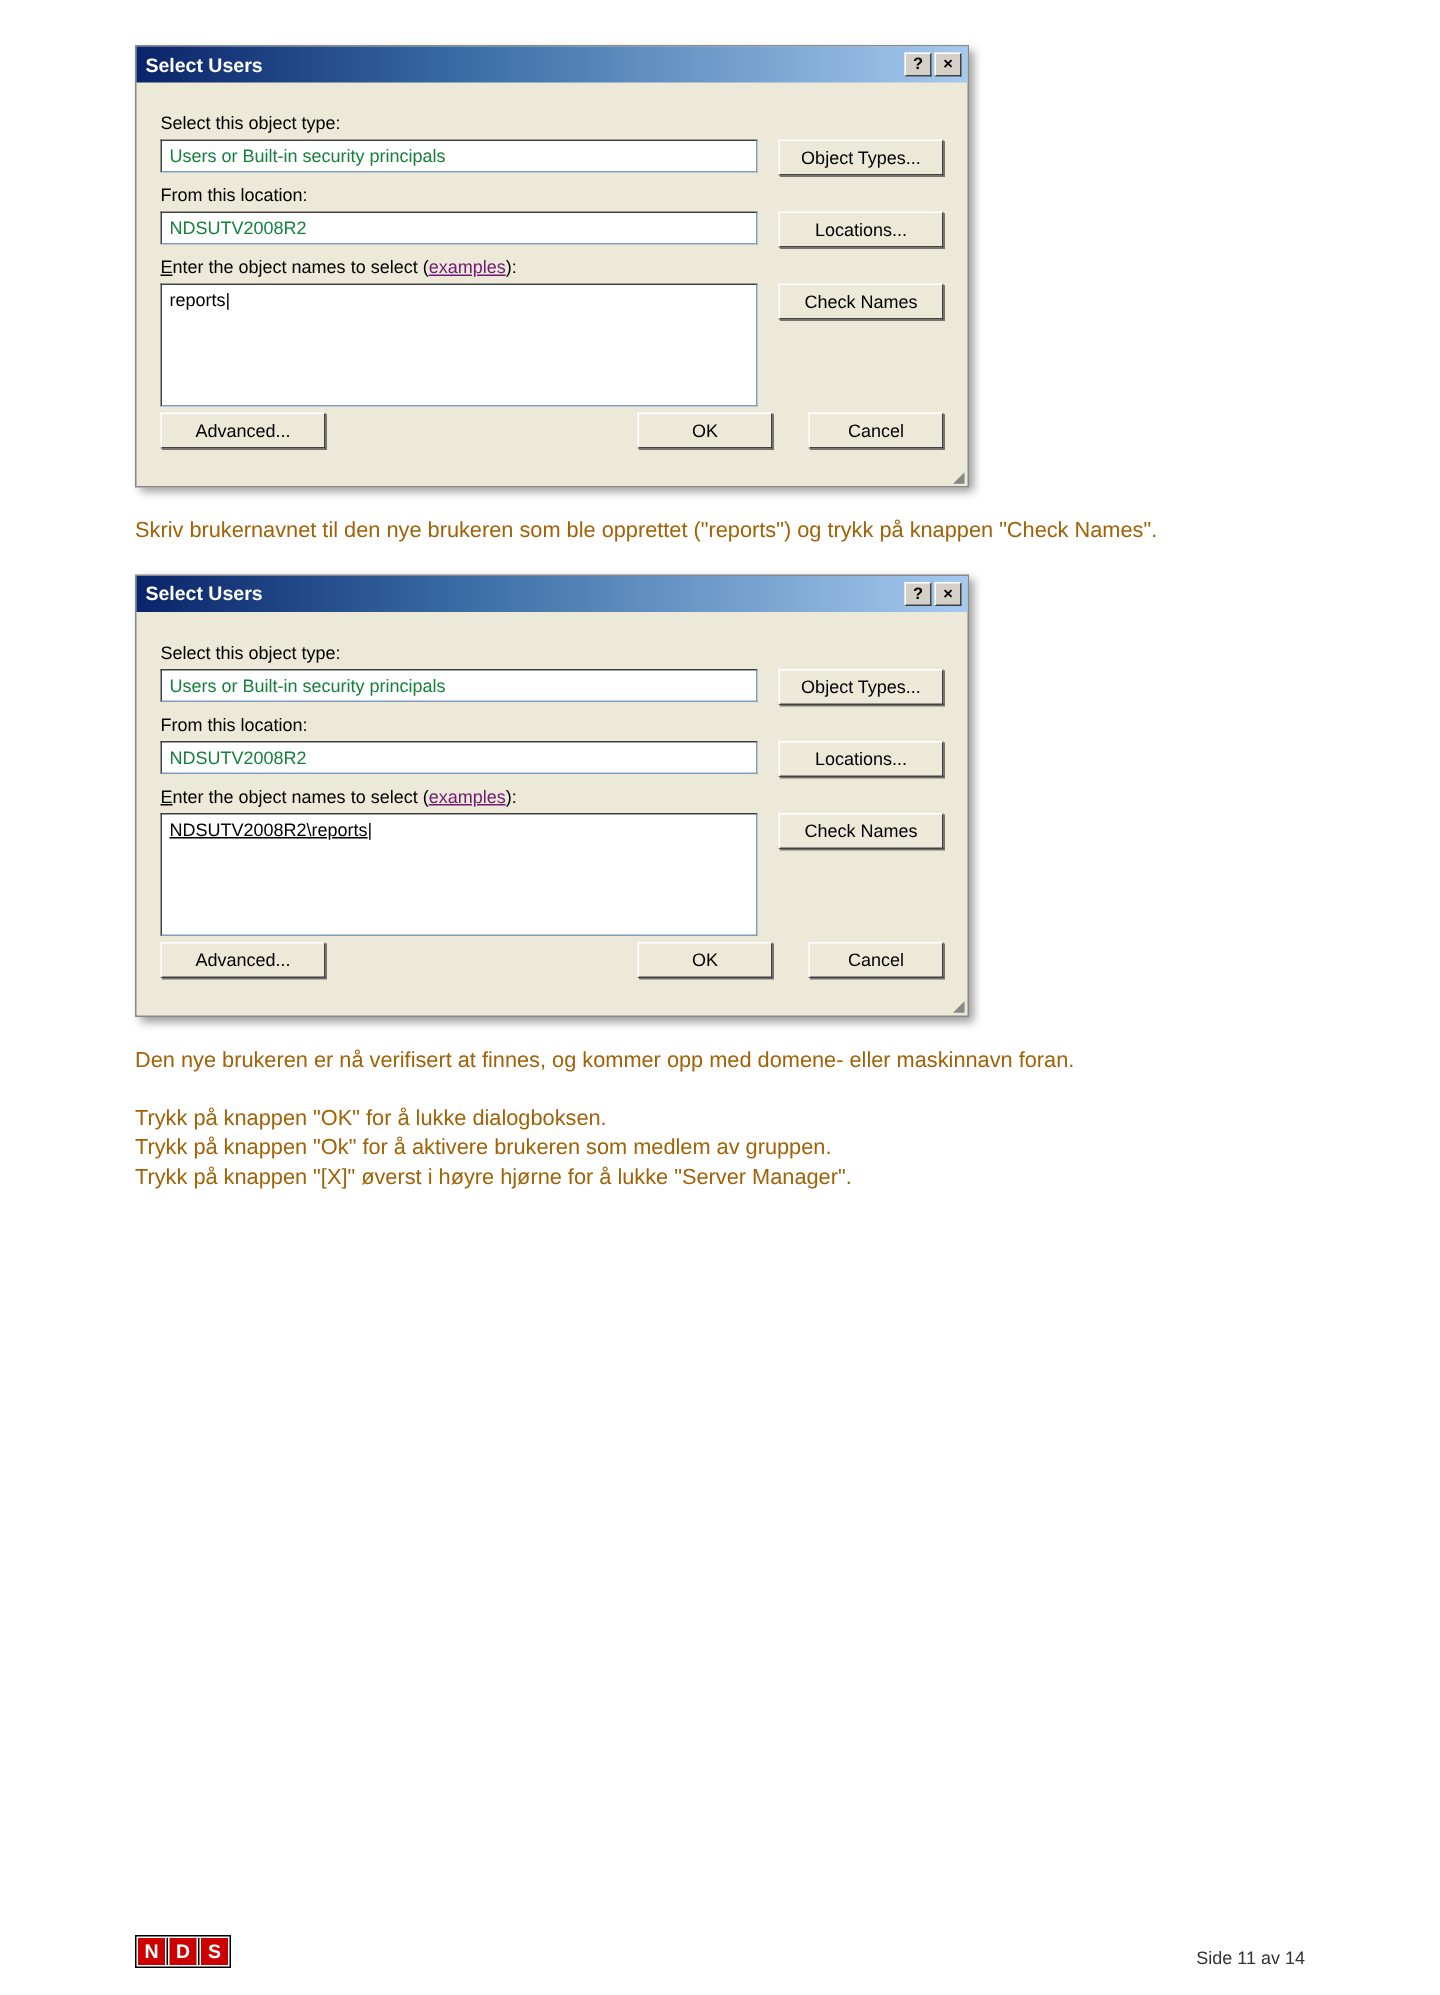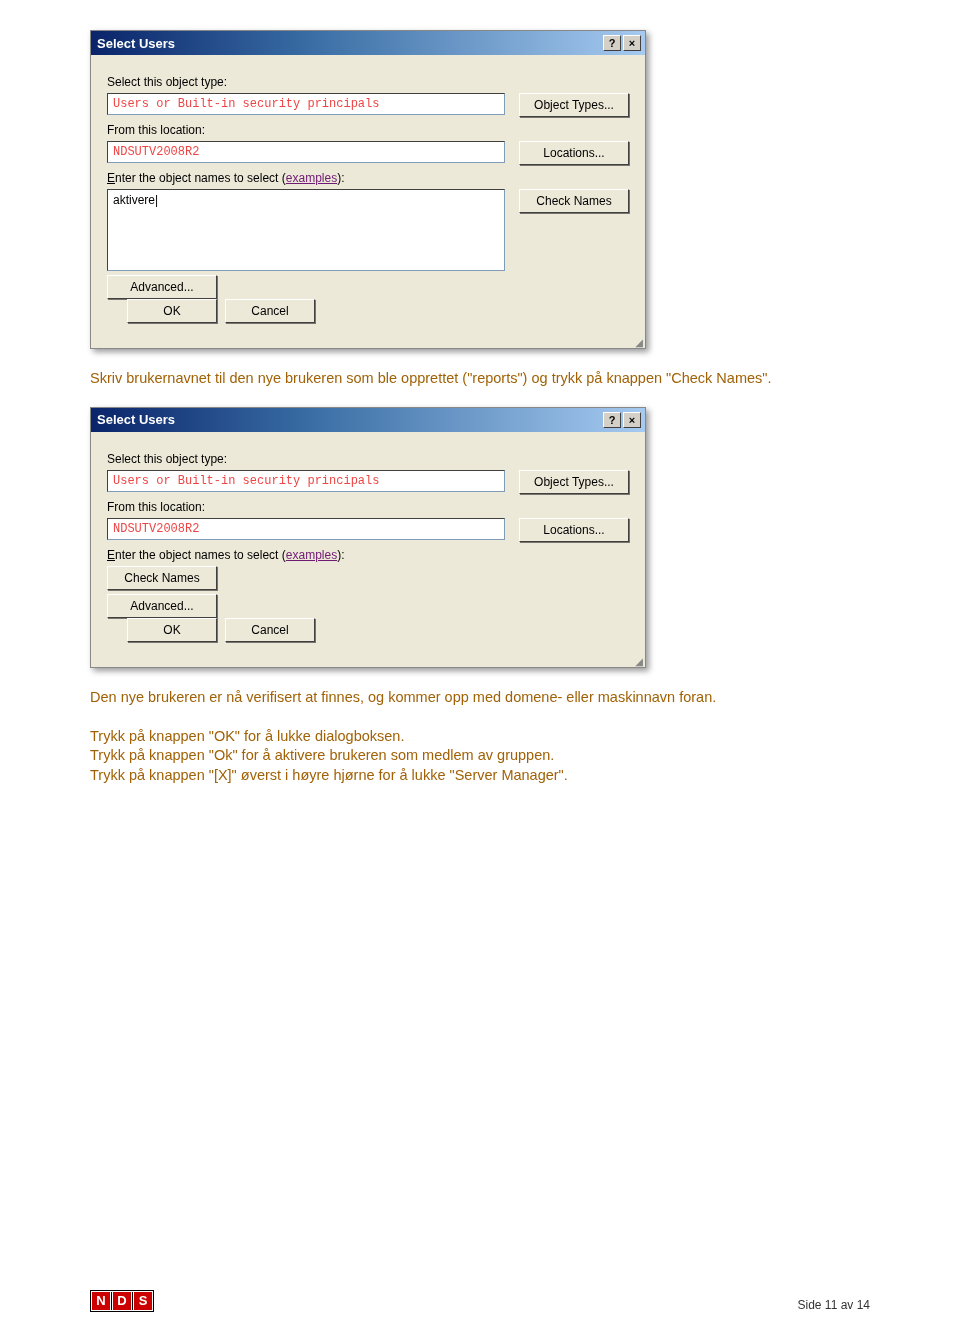--- a/index.html
+++ b/index.html
@@ -63,21 +63,21 @@
     flex: 1;
     background: #fff;
     border: 1px solid #7f9db9;
     border-top-color: #404040;
     border-left-color: #404040;
     padding: 3px 5px;
     font-size: 12px;
     height: 22px;
     line-height: 14px;
   }
-  .txtfield.ro { color: #ef4444; font-family: Liberation Mono, monospace; }
+  .txtfield.ro { color: #15803d; }
   .txtarea {
     flex: 1;
     background: #fff;
     border: 1px solid #7f9db9;
     border-top-color: #404040;
     border-left-color: #404040;
     padding: 3px 5px;
     font-size: 12px;
     height: 82px;
     line-height: 14px;
@@ -95,23 +95,22 @@
     line-height: 22px;
     box-shadow: 1px 1px 0 rgba(0,0,0,0.5);
   }
   .accel { text-decoration: underline; }
   .examples-link { color: #701a75; text-decoration: underline; }
   .bottom-row {
     display: flex;
     justify-content: space-between;
     margin-top: 0;
     padding-bottom: 6px;
-    flex-direction: column;
-  }
-  .bottom-row .right { display: flex; gap: 8px; padding-left: 20px; }
+  }
+  .bottom-row .right { display: flex; gap: 24px; padding-left: 20px; }
   .grip {
     text-align: right;
     font-size: 10px;
     color: #888;
     padding: 0 2px 1px 0;
     line-height: 8px;
   }
   .doc-text {
     font-size: 14.5px;
     color: #a16207;
@@ -171,21 +170,21 @@
       </div>
       <div class="lbl">From this location:</div>
       <div class="row">
         <div class="txtfield ro">NDSUTV2008R2</div>
         <div class="wbtn">Locations...</div>
       </div>
       <div class="lbl">
         <span class="accel">E</span>nter the object names to select (<span class="examples-link">examples</span>):
       </div>
       <div class="row">
-        <div class="txtarea"><span>aktivere</span>|</div>
+        <div class="txtarea"><span>reports</span>|</div>
         <div class="wbtn">Check Names</div>
       </div>
       <div class="bottom-row">
         <div class="wbtn">Advanced...</div>
         <div class="right">
           <div class="wbtn" style="width:90px">OK</div>
           <div class="wbtn" style="width:90px">Cancel</div>
         </div>
       </div>
     </div>
@@ -210,20 +209,21 @@
       </div>
       <div class="lbl">From this location:</div>
       <div class="row">
         <div class="txtfield ro">NDSUTV2008R2</div>
         <div class="wbtn">Locations...</div>
       </div>
       <div class="lbl">
         <span class="accel">E</span>nter the object names to select (<span class="examples-link">examples</span>):
       </div>
       <div class="row">
+        <div class="txtarea"><span style="text-decoration:underline">NDSUTV2008R2\reports</span>|</div>
         <div class="wbtn">Check Names</div>
       </div>
       <div class="bottom-row">
         <div class="wbtn">Advanced...</div>
         <div class="right">
           <div class="wbtn" style="width:90px">OK</div>
           <div class="wbtn" style="width:90px">Cancel</div>
         </div>
       </div>
     </div>

